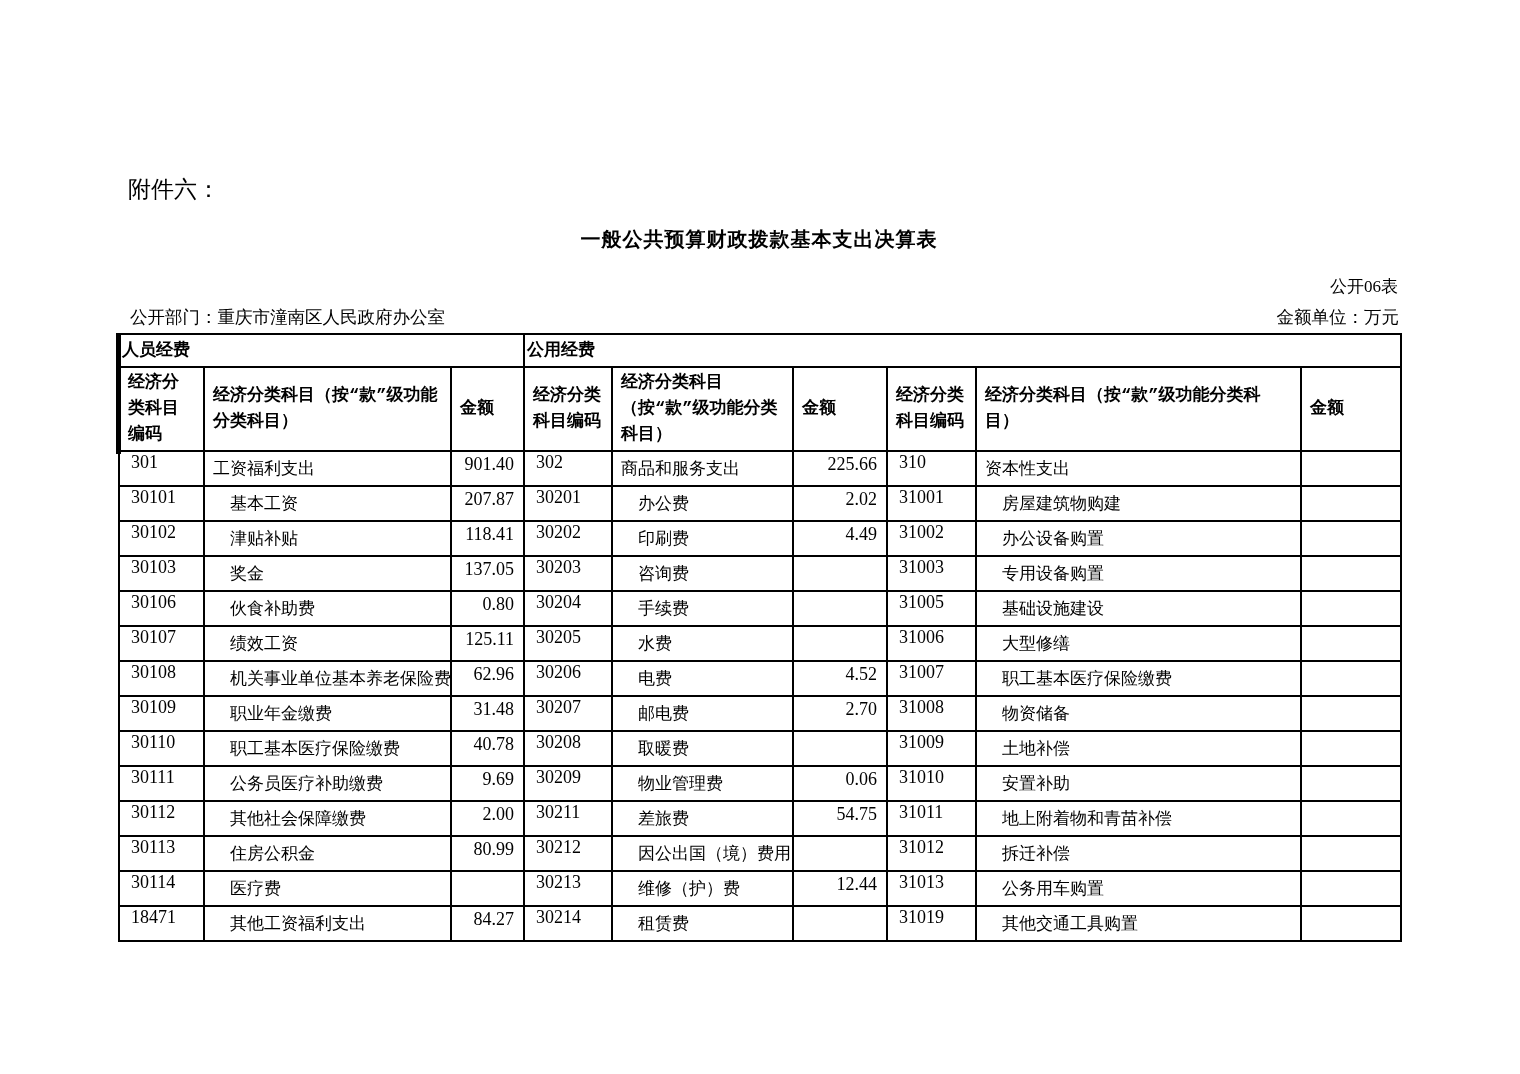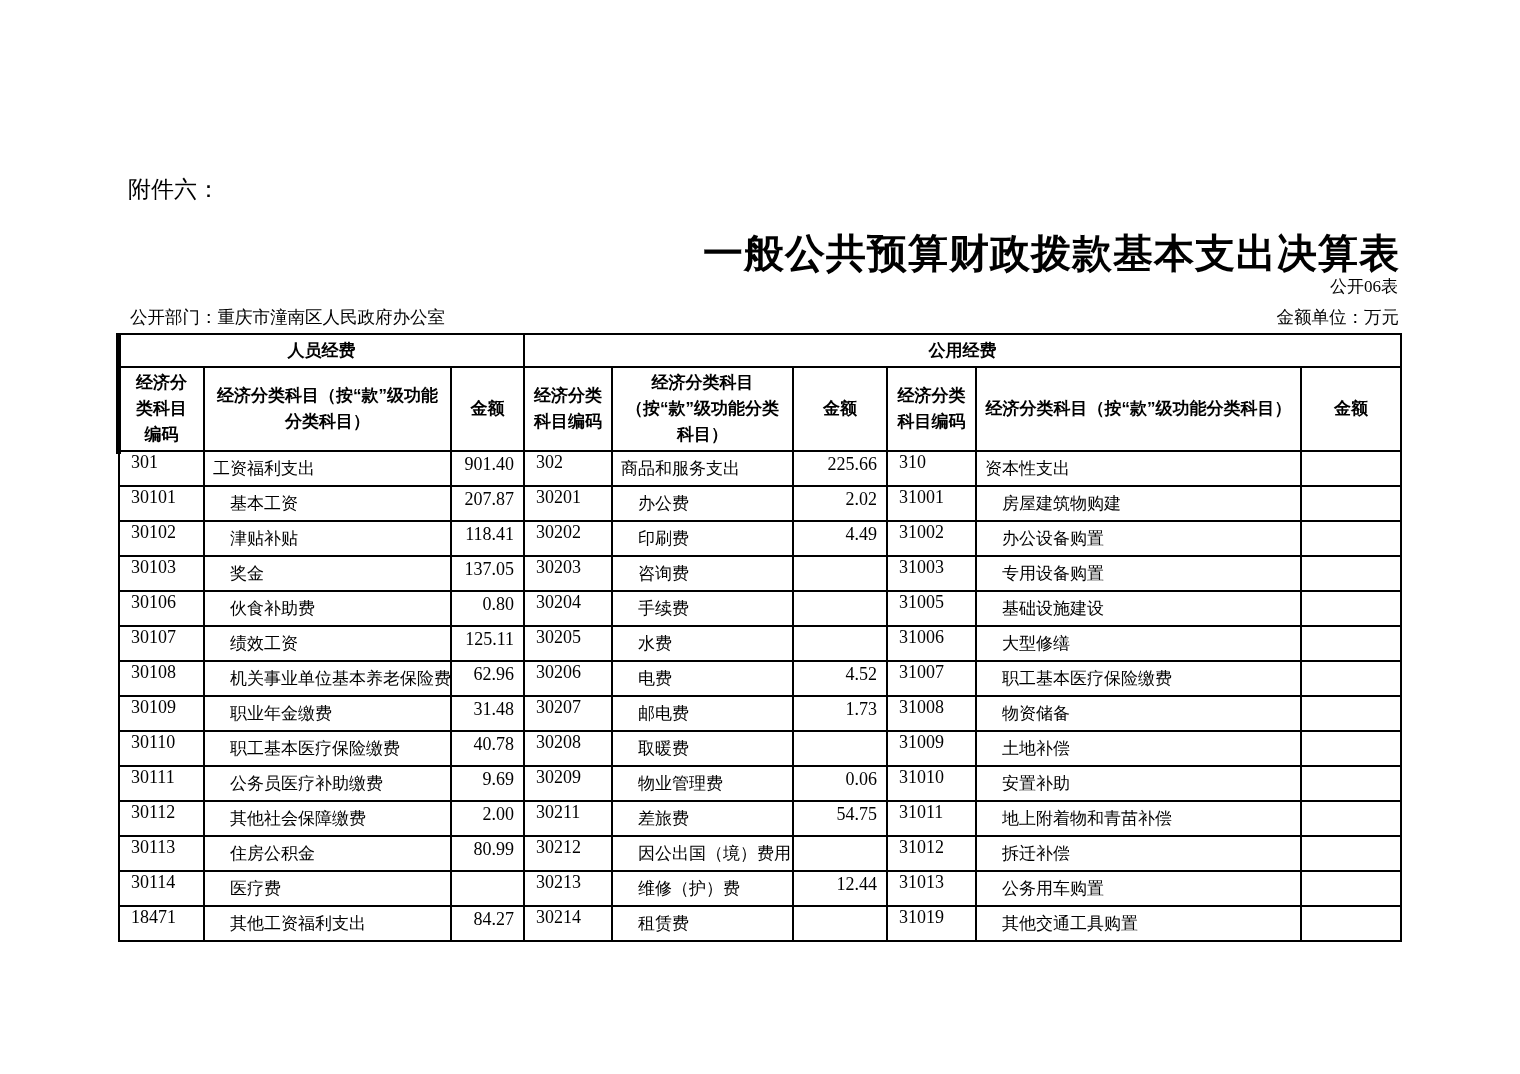--- a/index.html
+++ b/index.html
@@ -7,22 +7,22 @@
     width:1520px; height:1074px; position:relative;
     font-family:"Liberation Serif", serif; color:#000;
   }
   .page { position:relative; width:1520px; height:1074px; background:#fff; }
 
   .attachment {
     position:absolute; left:128px; top:174px;
     font-family:"Liberation Sans", sans-serif; font-weight:normal; font-size:23px;
   }
   .title {
-    position:absolute; left:118px; top:226px; width:1282px; text-align:right;
-    font-family:Liberation Mono, monospace; font-weight:bold; font-size:40px;
+    position:absolute; left:118px; top:226px; width:1282px; text-align:center;
+    font-family:Liberation Mono, monospace; font-weight:bold; font-size:20px;
     letter-spacing:1px;
   }
   .table-no {
     position:absolute; left:118px; top:275px; width:1280px; text-align:right;
     font-size:17px;
   }
   .dept {
     position:absolute; left:130px; top:305px; font-size:17.5px;
   }
   .unit {
@@ -32,22 +32,22 @@
 
   table.budget {
     position:absolute; left:118px; top:333px; width:1282px;
     border-collapse:collapse; table-layout:fixed;
   }
   table.budget th, table.budget td {
     border:2px solid #000; overflow:hidden; white-space:nowrap;
     vertical-align:middle; box-sizing:border-box;
   }
   table.budget th {
-    font-family:Liberation Sans, sans-serif; font-weight:bold;
-    font-size:17px; text-align:center; padding:2px 8px;
+    font-family:Liberation Mono, monospace; font-weight:bold;
+    font-size:17px; text-align:left; padding:2px 8px;
     white-space:normal; line-height:26px;
   }
   tr.group-row th { height:33px; line-height:20px; padding:2px; }
   tr.col-row th { height:82px; }
   tr.data-row { height:31.5px; }
   td.code  { font-size:18px; padding:0 4px 12px 11px; text-align:left; }
   td.name  { font-size:17px; padding:0 7px 0 8px;  text-align:left; }
   td.name.child { padding-left:25px;margin-top:40px; }
   td.amount{ font-size:18px; padding:0 9px 9px 2px;  text-align:right; }
 
@@ -173,21 +173,21 @@
           <td class="code">31007</td>
           <td class="name child">职工基本医疗保险缴费</td>
           <td class="amount"></td>
         </tr>
         <tr class="data-row">
           <td class="code">30109</td>
           <td class="name child">职业年金缴费</td>
           <td class="amount">31.48</td>
           <td class="code">30207</td>
           <td class="name child">邮电费</td>
-          <td class="amount">1.73</td>
+          <td class="amount">2.70</td>
           <td class="code">31008</td>
           <td class="name child">物资储备</td>
           <td class="amount"></td>
         </tr>
         <tr class="data-row">
           <td class="code">30110</td>
           <td class="name child">职工基本医疗保险缴费</td>
           <td class="amount">40.78</td>
           <td class="code">30208</td>
           <td class="name child">取暖费</td>

